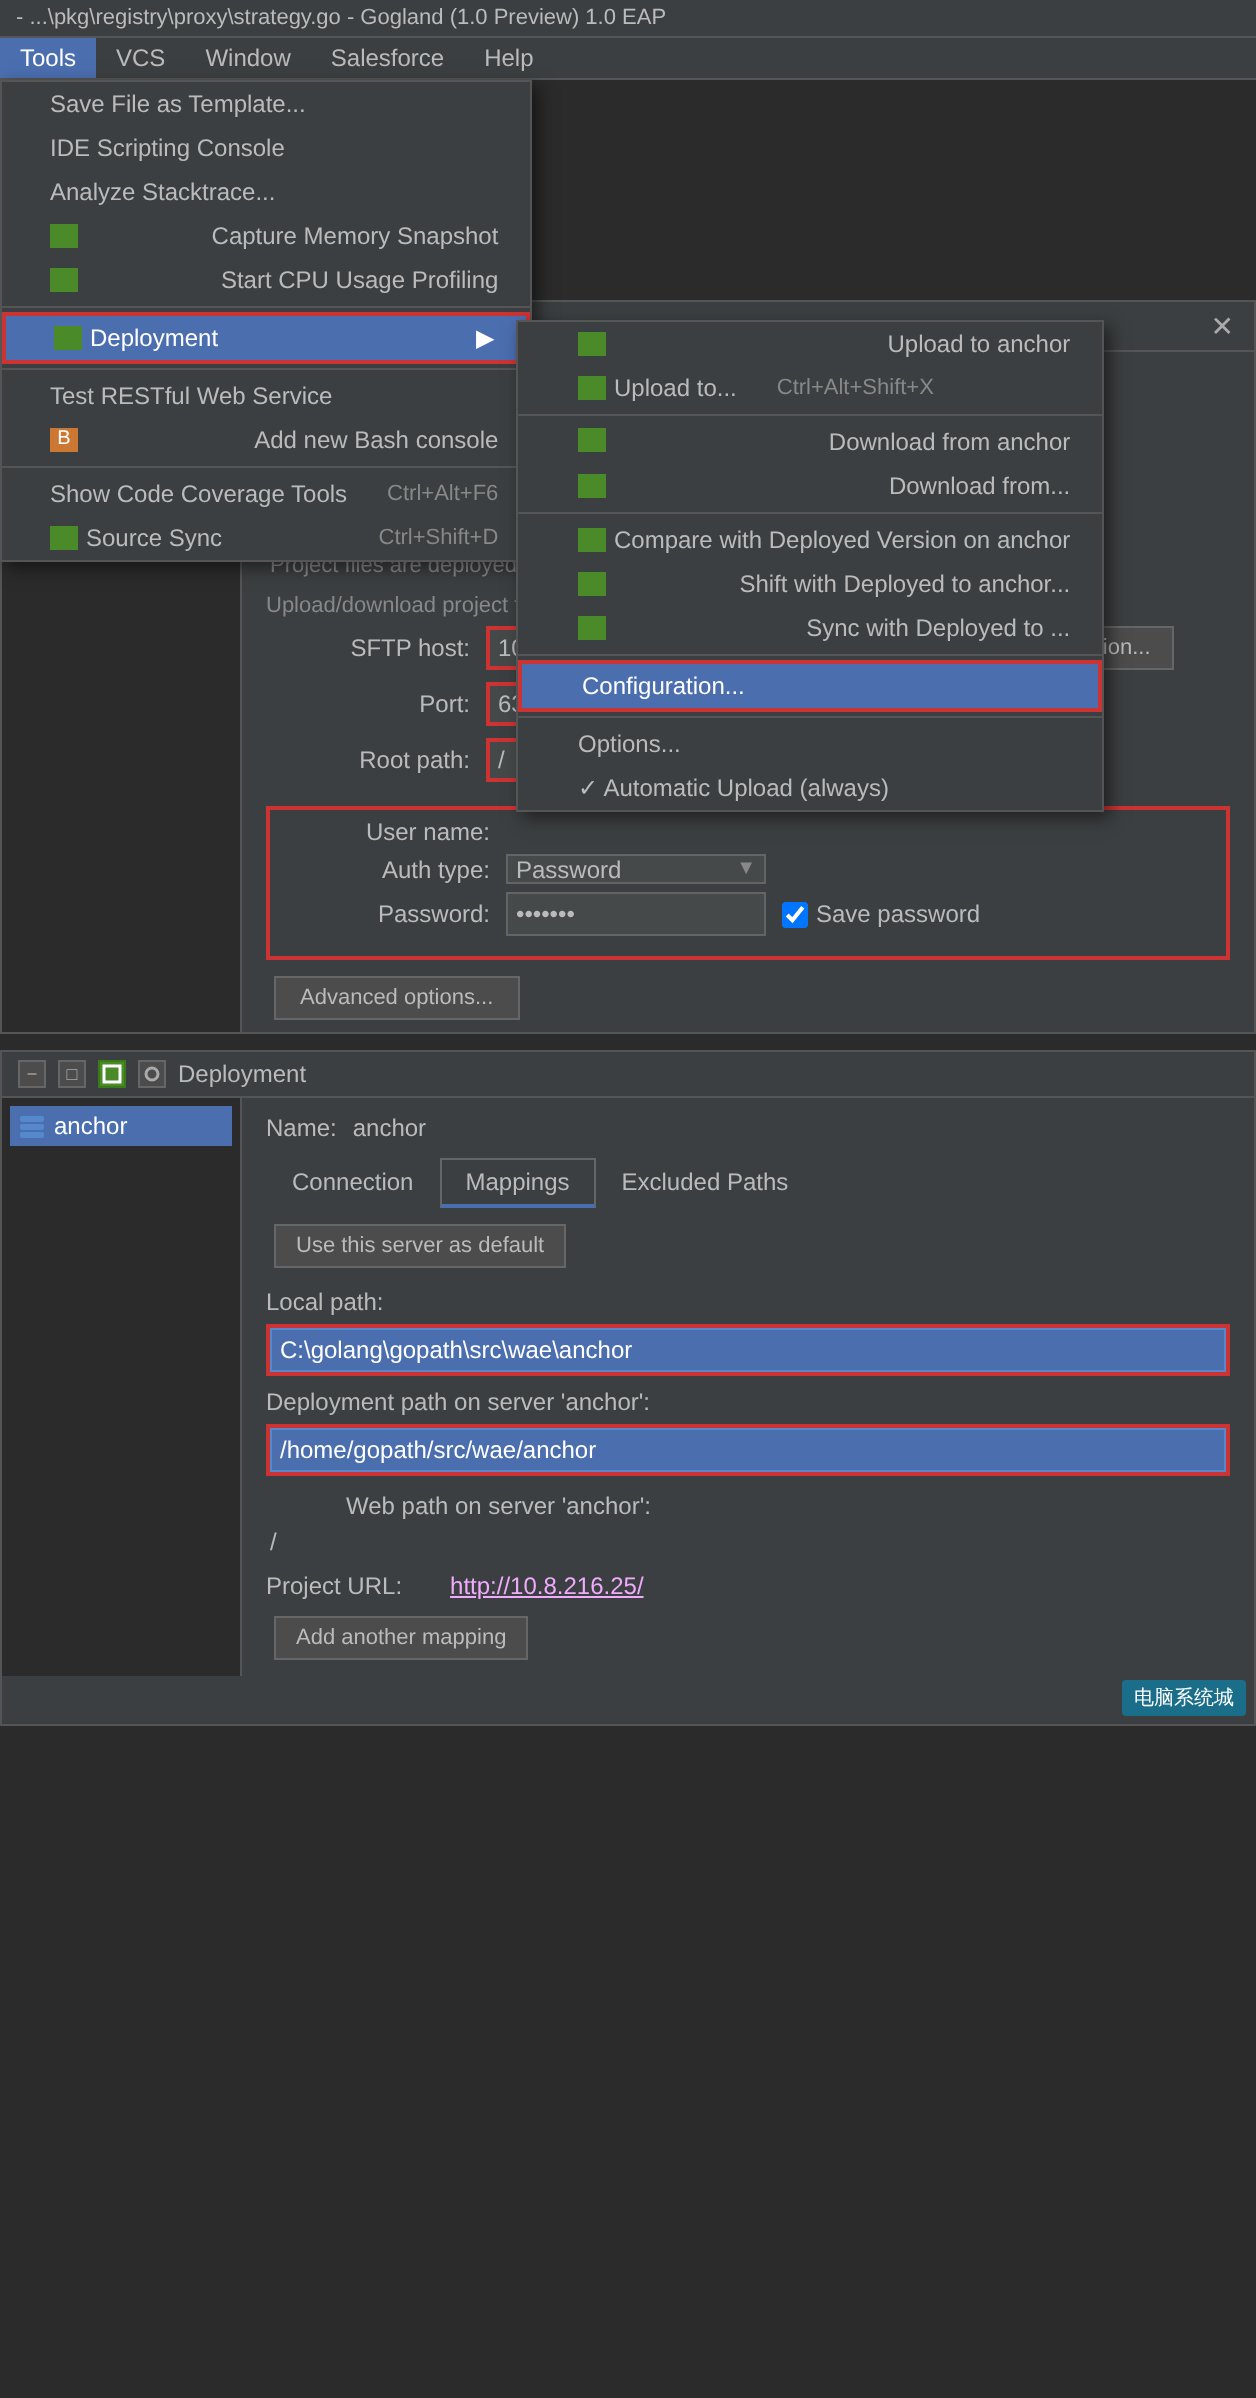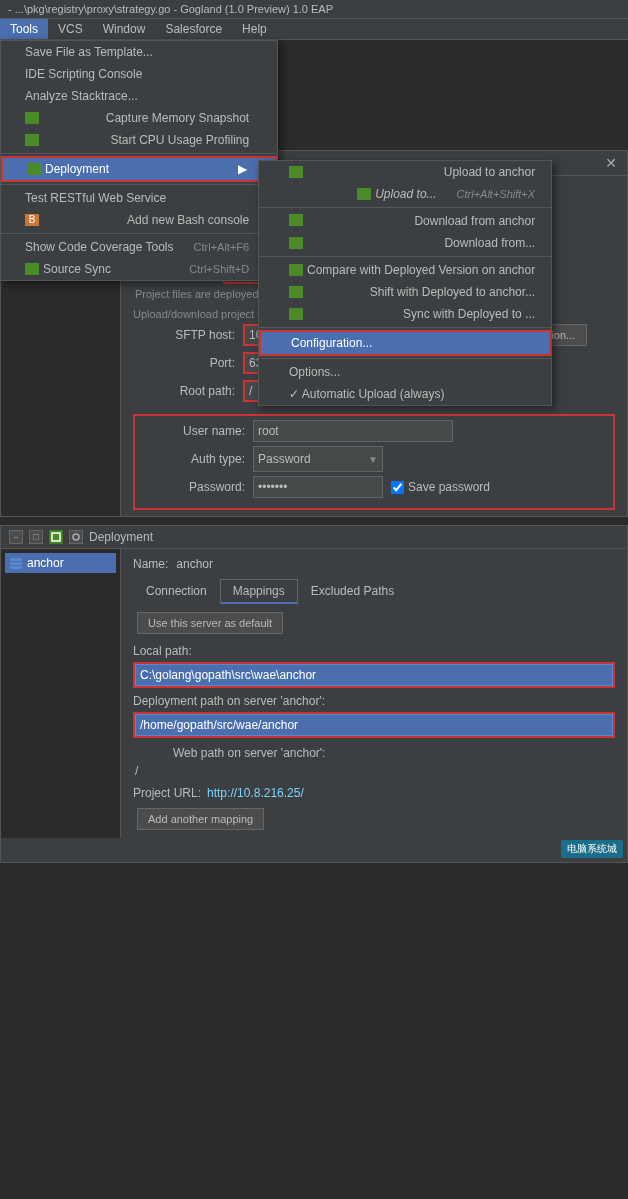--- a/index.html
+++ b/index.html
@@ -49,21 +49,21 @@
       border: 1px solid #555;
       min-width: 260px;
       box-shadow: 3px 3px 8px rgba(0,0,0,0.5);
       position: absolute;
       top: 0;
       left: 0;
       z-index: 10;
     }
 
     .dropdown-item {
-      padding: 4px 28px 4px 24px;
+      padding: 4px 16px 4px 24px;
       font-size: 12px;
       color: #bbbbbb;
       cursor: pointer;
       display: flex;
       justify-content: space-between;
       align-items: center;
       white-space: nowrap;
     }
 
     .dropdown-item.active-highlight {
@@ -322,21 +322,21 @@
       align-items: center;
       margin-bottom: 4px;
     }
 
     .select-box {
       background: #45494a;
       border: 1px solid #646464;
       color: #bbbbbb;
       padding: 4px 4px;
       font-size: 12px;
-      height: 26px;
+      height: 15px;
       display: flex;
       align-items: center;
       justify-content: space-between;
       width: 140px;
     }
 
     .select-arrow {
       font-size: 10px;
       color: #888;
     }
@@ -405,22 +405,24 @@
       background: #4b6eaf;
       border: 1px solid #5888cc;
       color: #ffffff;
       padding: 2px 4px;
       font-size: 12px;
       height: 22px;
       width: 100%;
     }
 
     .project-url {
-      color: #7dd3fc;
-      cursor: pointer;
+      color: #f0abfc;
+      text-decoration: underline;
+      cursor: pointer;
+      margin-left: 18px;
     }
 
     .tab-active-mappings {
       border-bottom: 2px solid #4b6eaf !important;
     }
   </style>
 </head>
 <body>
 
 <div class="ide-section">
@@ -485,21 +487,21 @@
           </span>
           <span class="shortcut">Ctrl+Shift+D</span>
         </div>
       </div>
 
       <div class="submenu">
         <div class="submenu-item" style="display:flex; align-items:center;">
           <span style="display:inline-block; width:14px; height:12px; background:#4a8a28; margin-right:4px; flex-shrink:0;"></span>
           <span>Upload to anchor</span>
         </div>
-        <div class="submenu-item" style="display:flex; align-items:center; justify-content:flex-end;font-style:italic;">
+        <div class="submenu-item" style="display:flex; align-items:center; justify-content:flex-start;">
           <span style="display:flex; align-items:center;">
             <span style="display:inline-block; width:14px; height:12px; background:#4a8a28; margin-right:4px; flex-shrink:0;"></span>
             <span>Upload to...</span>
           </span>
           <span class="shortcut">Ctrl+Alt+Shift+X</span>
         </div>
         <div class="submenu-separator"></div>
         <div class="submenu-item" style="display:flex; align-items:flex-start;">
           <span style="display:inline-block; width:14px; height:12px; background:#4a8a28; margin-right:4px; flex-shrink:0;"></span>
           <span>Download from anchor</span>
@@ -652,21 +654,20 @@
         <input type="text" class="form-input form-input-wide red-box" value="/" style="">
         <button class="form-btn">...</button>
         <button class="form-btn">Autodetect</button>
       </div>
 
       <div style="height:6px;"></div>
 
       <div class="form-row red-box" style="padding: 4px 8px; margin-bottom:0; flex-wrap:wrap;">
         <div class="form-row" style="margin-bottom:4px; width:100%;">
           <span class="form-label form-label-wide">User name:</span>
-          <input type="text" class="form-input form-input-wide" value="root" style="">
         </div>
         <div class="form-row" style="margin-bottom:4px; width:100%;">
           <span class="form-label form-label-wide">Auth type:</span>
           <div class="select-box" style="display:flex; align-items:center; width:130px;">
             <span style="flex:1;">Password</span>
             <span class="select-arrow">▼</span>
           </div>
         </div>
         <div class="form-row" style="width:100%;">
           <span class="form-label form-label-wide">Password:</span>

